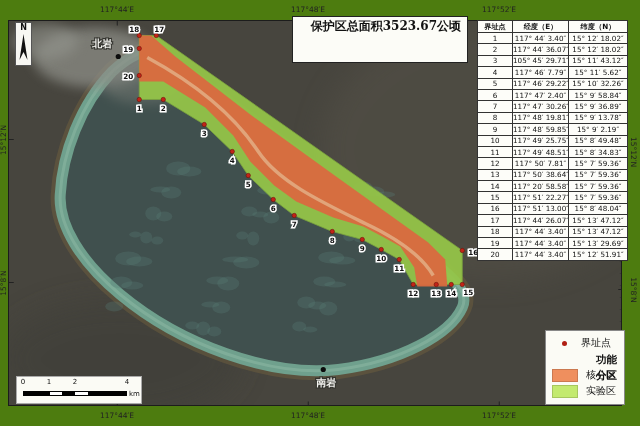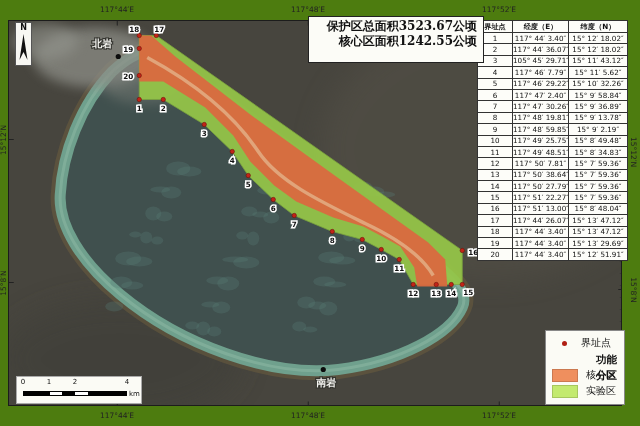--- a/index.html
+++ b/index.html
@@ -5,21 +5,21 @@
   html,body{margin:0;padding:0;background:#ffffff;}
   .page{position:relative;width:640px;height:426px;background:#4d7c0f;overflow:hidden;
         font-family:"DejaVu Sans",sans-serif;color:#111;}
   .map-frame{position:absolute;left:8px;top:20px;width:614px;height:386px;
              border:1.5px solid #1c1c1c;background:#47453e;box-sizing:border-box;overflow:hidden;}
   .map-frame svg{position:absolute;left:0;top:0;}
   .axis-label{position:absolute;font-size:7.5px;color:#222;white-space:nowrap;}
   .axis-top,.axis-bottom{transform:translateX(-50%);}
   .axis-left,.axis-right{writing-mode:vertical-rl;transform:translateY(-50%) rotate(180deg);}
   .axis-right{transform:translateY(-50%);}
-  .stats-box{position:absolute;left:308px;top:16px;width:176px;height:47px;background:#fcfcf7;
+  .stats-box{position:absolute;left:292px;top:16px;width:176px;height:47px;background:#fcfcf7;
              border:1.2px solid #222;box-sizing:border-box;text-align:right;padding:2px 6px 0 0;
              font-family:"DejaVu Serif",serif;font-weight:bold;font-size:12px;line-height:14.5px;z-index:5;}
   .coord-table{position:absolute;left:477px;top:20px;width:147px;border-collapse:collapse;
                background:#fdfdf9;z-index:4;table-layout:fixed;}
   .coord-table th,.coord-table td{border:0.8px solid #333;font-size:7.2px;font-weight:normal;
                text-align:center;padding:0;height:10.4px;line-height:1;white-space:nowrap;overflow:hidden;}
   .coord-table th{font-weight:bold;height:11px;}
   .col-id{width:34px}.col-lon{width:55px}.col-lat{width:58px}
   .legend{position:absolute;left:545px;top:330px;width:80px;height:75px;background:#fbfbf5;
           border:1px solid #888;box-sizing:border-box;padding:4px 4px 0 6px;z-index:5;}
@@ -229,21 +229,20 @@
           <line x1="619.5" y1="358" x2="622.7" y2="358" stroke="#333" stroke-width="0.7"></line>
           <line x1="619.5" y1="370" x2="622.7" y2="370" stroke="#333" stroke-width="0.7"></line>
           <line x1="619.5" y1="382" x2="622.7" y2="382" stroke="#333" stroke-width="0.7"></line>
           <line x1="619.5" y1="394" x2="622.7" y2="394" stroke="#333" stroke-width="0.7"></line>
         </g>
     </svg>
   </div>
 
   <div class="stats-box">
     <div>保护区总面积3523.67公顷</div>
-    <div>核心区面积1242.55公顷</div>
   </div>
 
   <table class="coord-table">
     <thead>
       <tr>
         <th class="col-id">界址点</th>
         <th class="col-lon">经度（E）</th>
         <th class="col-lat">纬度（N）</th>
       </tr>
     </thead>
@@ -308,21 +307,21 @@
           <td>117° 50′ 7.81″</td>
           <td>15° 7′ 59.36″</td>
         </tr>
         <tr>
           <td>13</td>
           <td>117° 50′ 38.64″</td>
           <td>15° 7′ 59.36″</td>
         </tr>
         <tr>
           <td>14</td>
-          <td>117° 50′ 27.79″</td>
+          <td>117° 20′ 58.58″</td>
           <td>15° 7′ 59.36″</td>
         </tr>
         <tr>
           <td>15</td>
           <td>117° 51′ 22.27″</td>
           <td>15° 7′ 59.36″</td>
         </tr>
         <tr>
           <td>16</td>
           <td>117° 51′ 13.00″</td>

